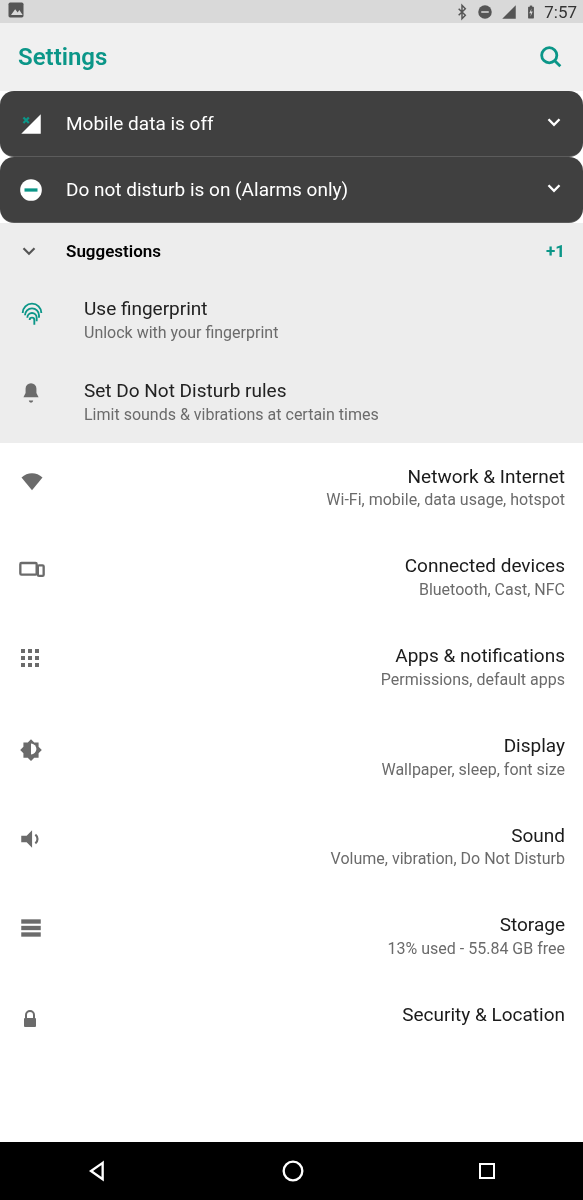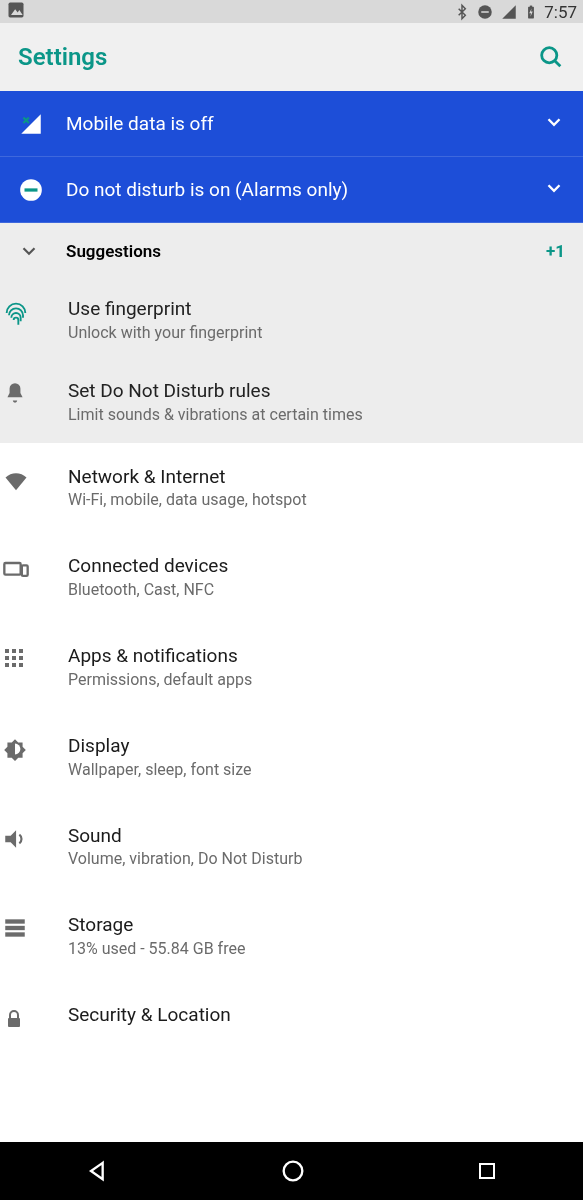--- a/index.html
+++ b/index.html
@@ -12,42 +12,42 @@
   .status-right { margin-left: auto; display: flex; align-items: center; gap: 6px; font-size: 17px; color:#444; }
   .status-right svg { display:block; }
   .clock { font-size: 17px; color:#333; }
 
   
   .app-bar { height: 68px; background: #f0f0f0; display: flex; align-items: center; padding: 0 18px; }
   .app-title { font-size: 24px; font-weight: 600; color: #0b9688; }
   .app-bar .search { margin-left: auto; color: #0b9688; display:flex; cursor:pointer; }
 
   
-  .banner { background: #1d4ed8; color: #fff; display: flex; align-items: center; padding: 0 18px; height: 66px; border-bottom: 1px solid rgba(255,255,255,0.15); }
+  .banner { background: #404040; color: #fff; display: flex; align-items: center; padding: 0 18px; height: 66px; border-bottom: 1px solid rgba(255,255,255,0.15); border-radius: 14px; }
   .banner:last-of-type { border-bottom: none; }
   .banner .b-icon { width: 48px; display:flex; align-items:center; }
   .banner .b-text { flex: 1; font-size: 19px; }
   .banner .b-chev { }
 
   
   .sugg-block { background: #ededed; }
   .sugg-head { display: flex; align-items: center; padding: 14px 18px 14px 18px; height: 56px; }
   .sugg-head .chev { width: 48px; color:#555; display:flex; }
   .sugg-head .lbl { font-size: 17px; font-weight: 600; color: #000000; flex:1; }
   .sugg-head .plus { font-size: 17px; font-weight: 700; color: #0b9688; }
 
   
-  .row { display: flex; padding: 18px 18px 18px 2px; align-items: flex-start; }
+  .row { display: flex; padding: 18px 18px 18px 18px; align-items: flex-start; }
   .row .r-icon { width: 66px; display:flex; align-items:flex-start; justify-content:flex-start; color:#6b6b6b; padding-top:2px; }
   .row .r-texts { flex:1; }
   .row .r-title { font-size: 19px; color: #1b1b1b; line-height:1.25; }
   .row .r-sub { font-size: 16px; color: #6b6b6b; margin-top: 2px; line-height:1.25; }
   .sugg-block .row .r-title { color:#222; }
   .main-list { background:#fff; flex:1; overflow:hidden; }
-  .main-list .row { padding-top:22px; padding-bottom:22px; }
+  .main-list .row { padding-top:22px; padding-bottom:22px;text-align:right; }
 
   
   .nav-bar { height: 58px; background: #000; display: flex; align-items: center; justify-content: space-around; margin-top:auto; }
   .nav-bar svg { display:block; }
 </style>
 </head>
 <body>
 
 <div class="screen">
 

